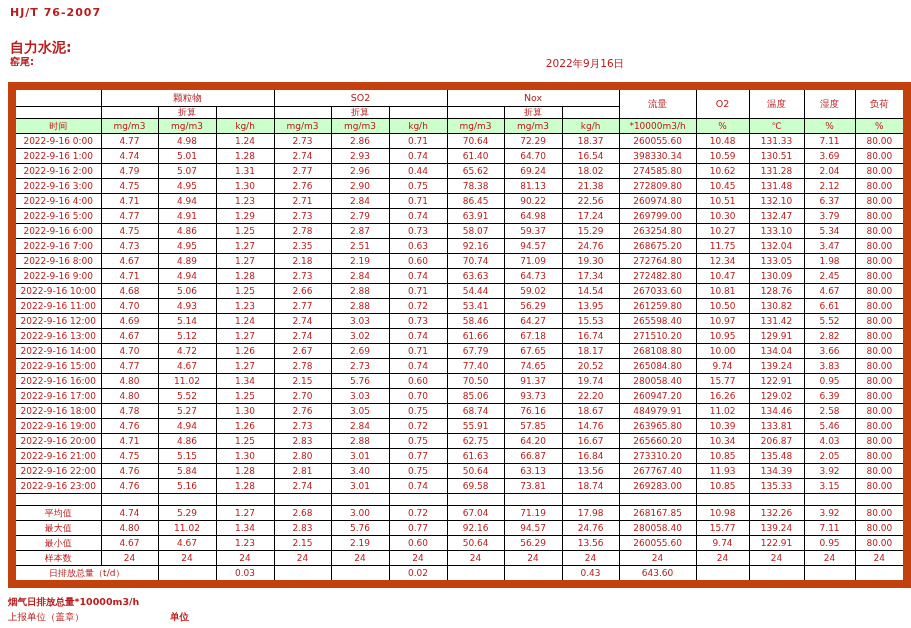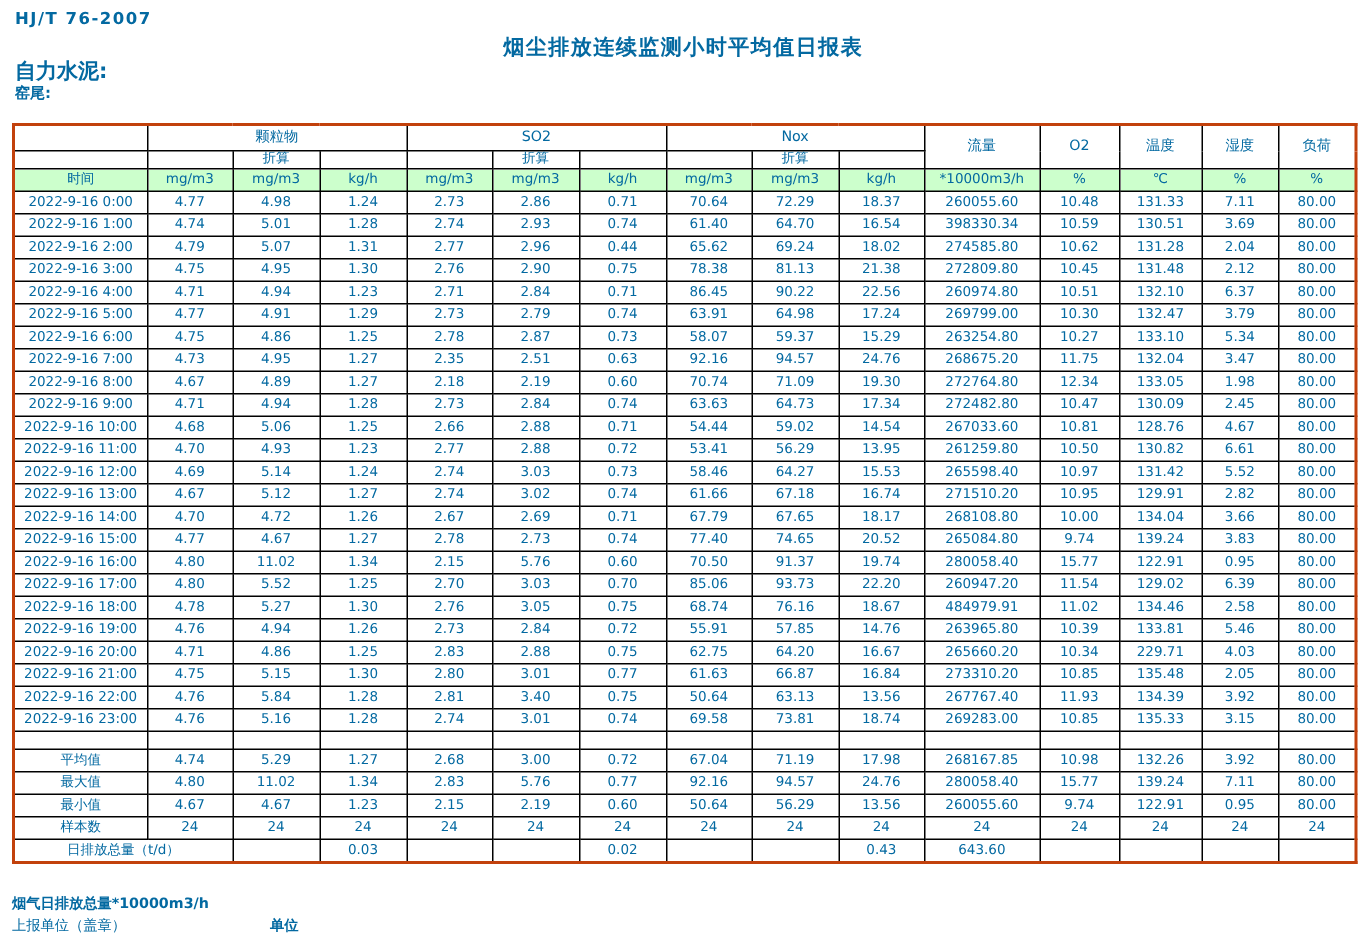--- a/index.html
+++ b/index.html
@@ -1,44 +1,44 @@
 <!DOCTYPE html>
 <html><head>
 <meta charset="utf-8">
 <style>
   html,body{margin:0;padding:0;background:#fff;}
   .page{position:relative;width:911px;height:628px;background:#fff;overflow:hidden;
-        font-family:"DejaVu Sans","Liberation Sans",sans-serif;color:#0369a1;}
+        font-family:"DejaVu Sans","Liberation Sans",sans-serif;color:#b91c1c;}
   .std-code{position:absolute;left:10px;top:6px;font-size:11px;font-weight:bold;letter-spacing:1px;}
   .title{position:absolute;left:0;right:0;top:23px;text-align:center;font-size:14px;font-weight:bold;letter-spacing:1px;}
   .company{position:absolute;left:10px;top:39px;font-size:14px;font-weight:bold;}
   .kiln{position:absolute;left:10px;top:55px;font-size:10px;font-weight:bold;}
   .date{position:absolute;left:455px;top:57px;width:260px;text-align:center;font-size:10.5px;}
   table.report{position:absolute;left:8px;top:82px;width:895px;border-collapse:collapse;table-layout:fixed;
-               border:2px solid #c2410c;}
+               border:8px solid #c2410c;}
   table.report td{border:1px solid #000;text-align:center;vertical-align:middle;
                   font-size:9px;line-height:1.15;padding:0;height:14px;overflow:hidden;white-space:nowrap;}
   tr.hdr1 td{height:16px;font-size:9.5px;}
   tr.hdr2 td{height:11px;font-size:9px;}
   tr.hdr3 td{height:14px;font-size:9px;background:#ccffcc;margin-top:40px;}
   tr.spacer td{height:11px;}
   td.left-label{text-align:left;padding-left:4px;margin-top:40px;}
   .footer1{position:absolute;left:8px;top:596px;font-size:9.5px;font-weight:bold;}
   .footer2{position:absolute;left:8px;top:611px;font-size:9.5px;font-weight:normal;}
-  .footer3{position:absolute;left:180px;top:611px;font-size:9.5px;font-weight:bold;}
+  .footer3{position:absolute;left:170px;top:611px;font-size:9.5px;font-weight:bold;}
 </style>
 </head>
 <body>
 
 <div class="page">
 
   <div class="std-code">HJ/T  76-2007</div>
-  <div class="title">烟尘排放连续监测小时平均值日报表</div>
   <div class="company">自力水泥:</div>
   <div class="kiln">窑尾:</div>
+  <div class="date">2022年9月16日</div>
 
   <table class="report">
     <colgroup>
       <col style="width:89px">
         <col style="width:57px">
         <col style="width:58px">
         <col style="width:58px">
       <col style="width:57px">
         <col style="width:58px">
         <col style="width:58px">
@@ -388,21 +388,21 @@
           <td>4.80</td>
           <td>5.52</td>
           <td>1.25</td>
           <td>2.70</td>
           <td>3.03</td>
           <td>0.70</td>
           <td>85.06</td>
           <td>93.73</td>
           <td>22.20</td>
           <td>260947.20</td>
-          <td>11.54</td>
+          <td>16.26</td>
           <td>129.02</td>
           <td>6.39</td>
           <td>80.00</td>
         </tr>
         <tr>
           <td>2022-9-16 18:00</td>
           <td>4.78</td>
           <td>5.27</td>
           <td>1.30</td>
           <td>2.76</td>
@@ -440,21 +440,21 @@
           <td>4.86</td>
           <td>1.25</td>
           <td>2.83</td>
           <td>2.88</td>
           <td>0.75</td>
           <td>62.75</td>
           <td>64.20</td>
           <td>16.67</td>
           <td>265660.20</td>
           <td>10.34</td>
-          <td>229.71</td>
+          <td>206.87</td>
           <td>4.03</td>
           <td>80.00</td>
         </tr>
         <tr>
           <td>2022-9-16 21:00</td>
           <td>4.75</td>
           <td>5.15</td>
           <td>1.30</td>
           <td>2.80</td>
           <td>3.01</td>

